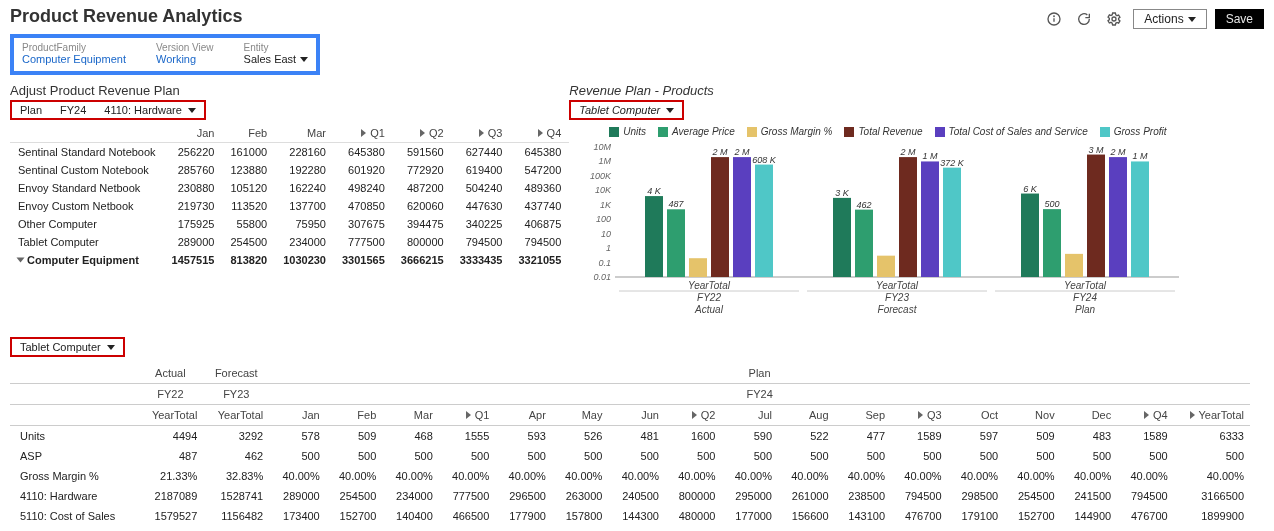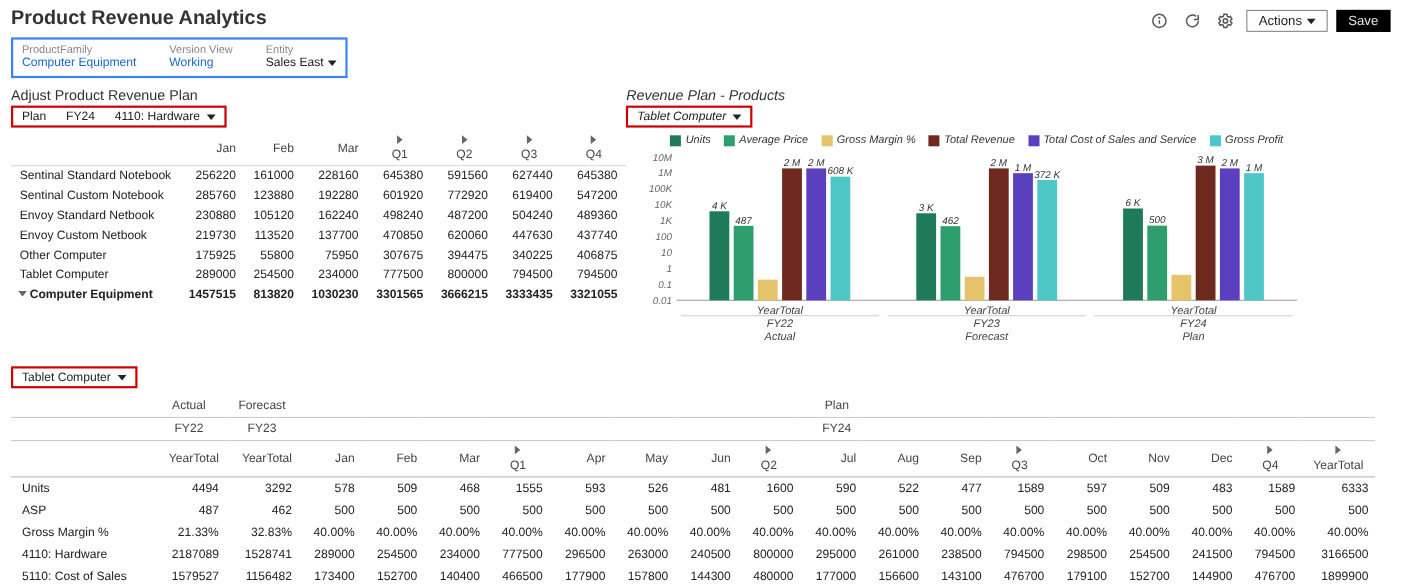--- a/index.html
+++ b/index.html
@@ -5,33 +5,33 @@
   * { box-sizing: border-box; }
   body { margin: 0; font-family: "Segoe UI", Arial, sans-serif; font-size: 11px; color: #222; background: #fff; }
   .page { padding: 6px 10px 20px 10px; width: 1274px; }
   .header { display: flex; justify-content: space-between; align-items: flex-start; }
   .title { font-size: 18px; font-weight: 700; color: #333; }
   .header-actions { display: flex; align-items: center; gap: 8px; margin-top:2px;}
   .icon-btn { width: 22px; height: 22px; display:flex; align-items:center; justify-content:center; cursor:pointer; color:#555; }
   .btn { border: 1px solid #888; padding: 2px 10px; font-size: 12px; background:#fff; cursor:pointer; display:flex; align-items:center; gap:4px; }
   .btn-dark { background:#000; color:#e5e5e5; border-color:#000; }
   .caret { display:inline-block; width:0; height:0; border-left:4px solid transparent; border-right:4px solid transparent; border-top:5px solid currentColor; }
-  .context-bar { border: 2px solid #3b82f6; display:flex; gap:30px; padding:4px 8px 6px 8px; margin-top:4px; width:fit-content; }
+  .context-bar { border: 4px solid #3b82f6; display:flex; gap:30px; padding:4px 8px 6px 8px; margin-top:4px; width:fit-content; }
   .ctx-item { display:flex; flex-direction:column; }
   .ctx-label { color:#888; font-size:10px; }
   .ctx-val { font-size:11px; display:flex; align-items:center; gap:4px; }
   .ctx-link { color:#1a67c9; }
   .row2 { display:flex; margin-top:8px; }
   .section-title { font-size:13px; color:#333; margin-bottom:2px; }
   .adj-ctx { border:2px solid #c00; display:inline-flex; gap:18px; padding:2px 8px; align-items:center; font-size:11px; }
   .tbl { border-collapse: collapse; font-size:11px; margin-top:4px; }
   .tbl th, .tbl td { padding:3px 8px; text-align:right; white-space:nowrap; }
   .tbl th { font-weight:400; color:#444; border-bottom:1px solid #ddd; }
   .tbl td:first-child, .tbl th:first-child { text-align:left; }
-  .qcol { display:flex; align-items:center; gap:4px; justify-content:flex-end;flex-direction:column;}
+  .qcol { display:flex; align-items:center; gap:4px; justify-content:flex-end;}
   .tri { display:inline-block; width:0; height:0; border-top:4px solid transparent; border-bottom:4px solid transparent; border-left:5px solid #666; }
   .rowname { text-align:left; }
   .total-row td { font-weight:bold; }
   .chart-panel { flex:1;font-style:italic; }
   .chart-pov { border:2px solid #c00; display:inline-flex; padding:2px 8px; align-items:center; gap:6px; font-size:11px; }
   .legend { display:flex; gap:12px; font-size:10px; color:#333; margin:6px 0 2px 40px; flex-wrap:wrap;}
   .lg { display:flex; align-items:center; gap:4px; }
   .sw { width:10px; height:10px; display:inline-block; }
   .chart-svg { display:block; }
   .axis-lbl { font-size:9px; fill:#666; }

